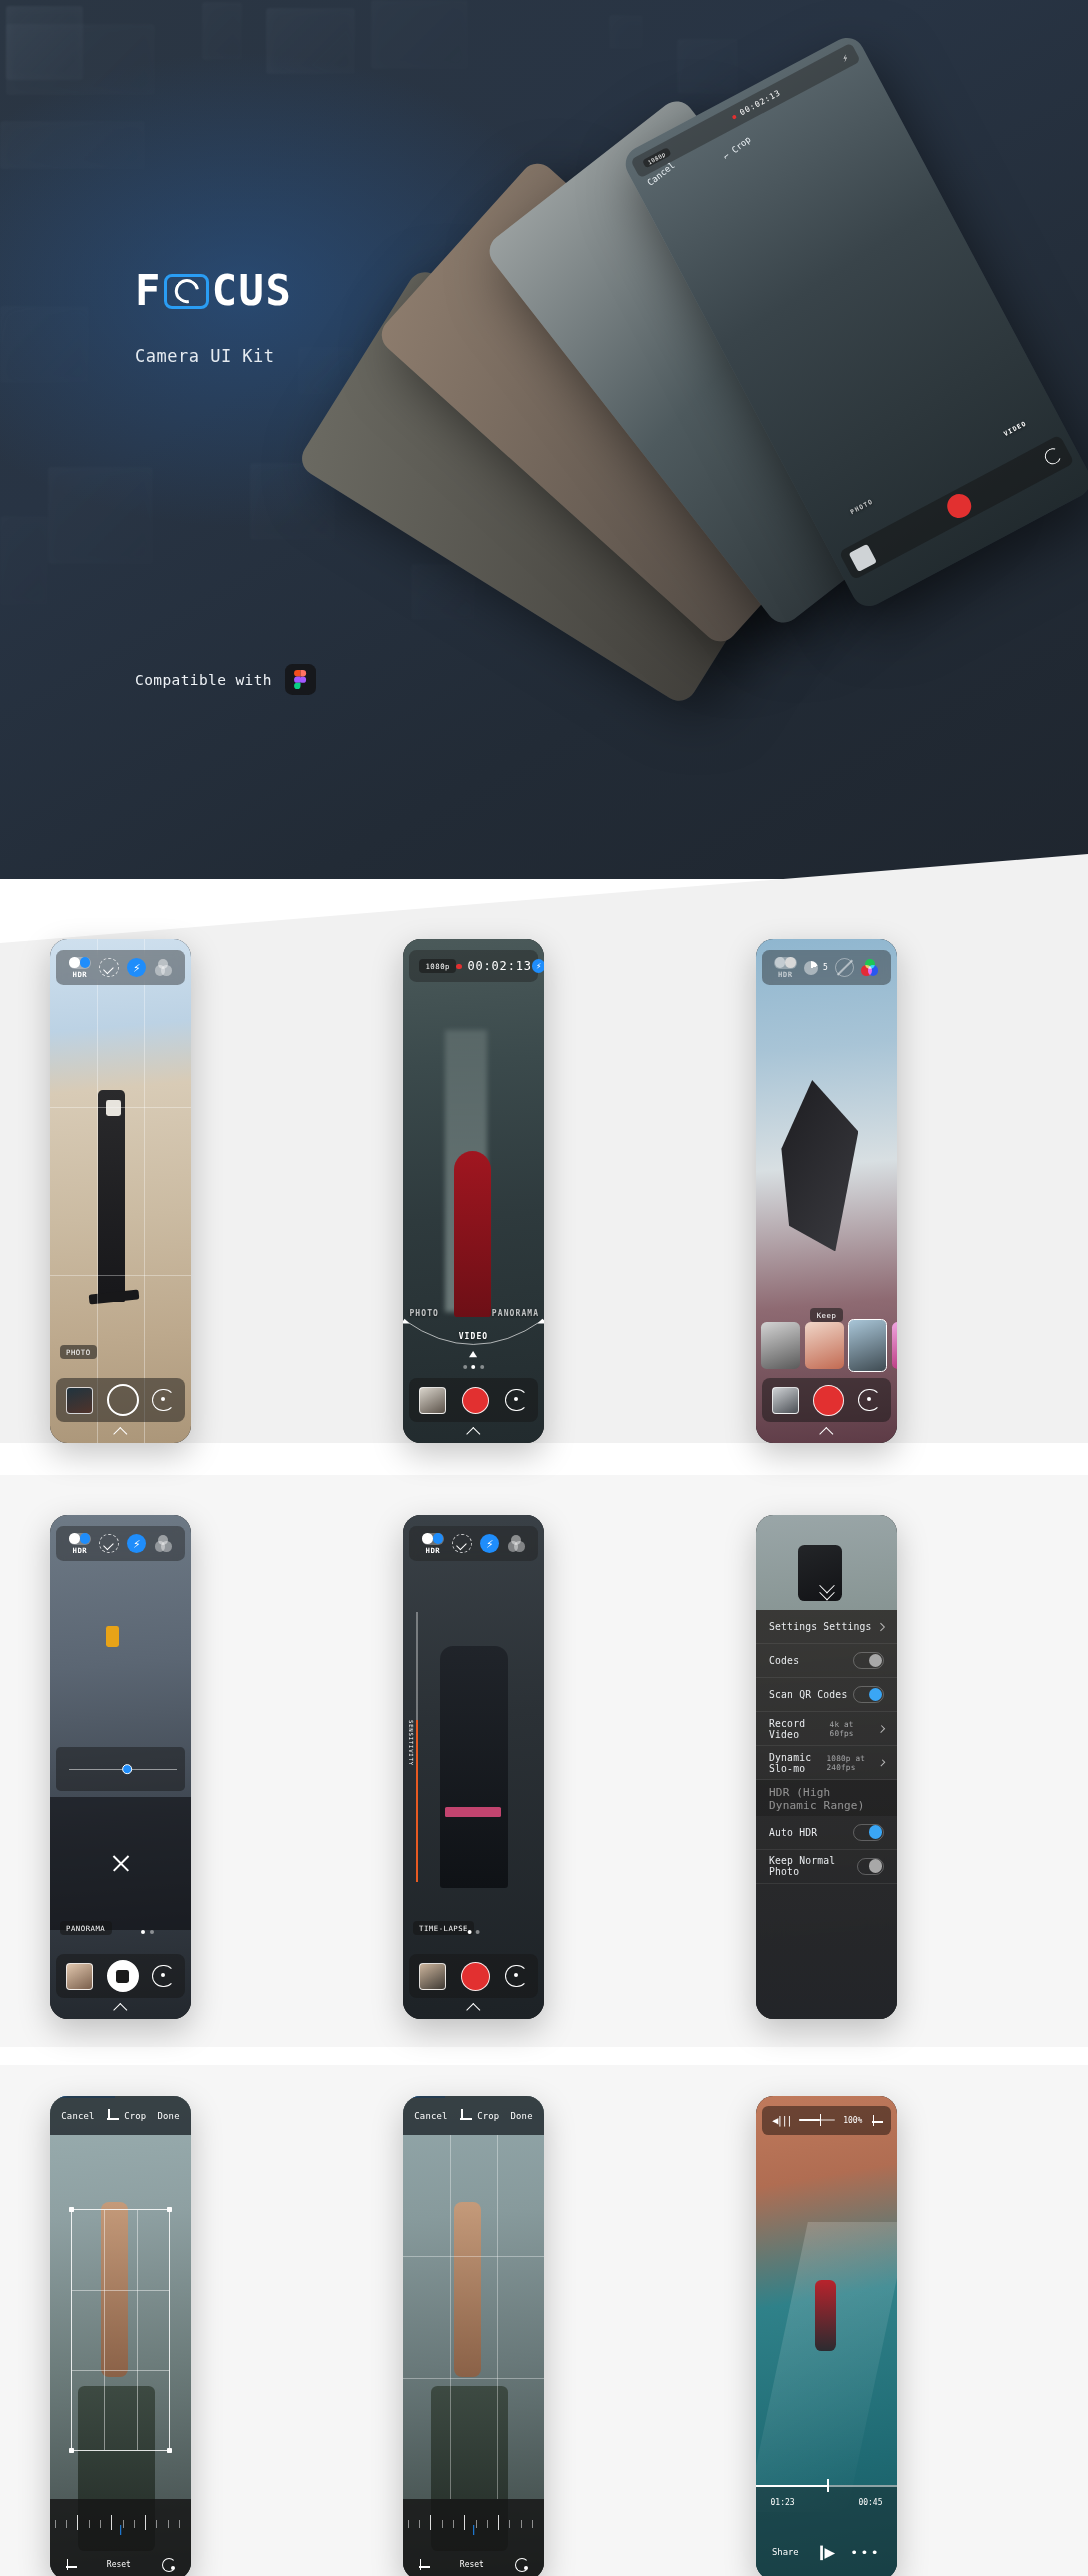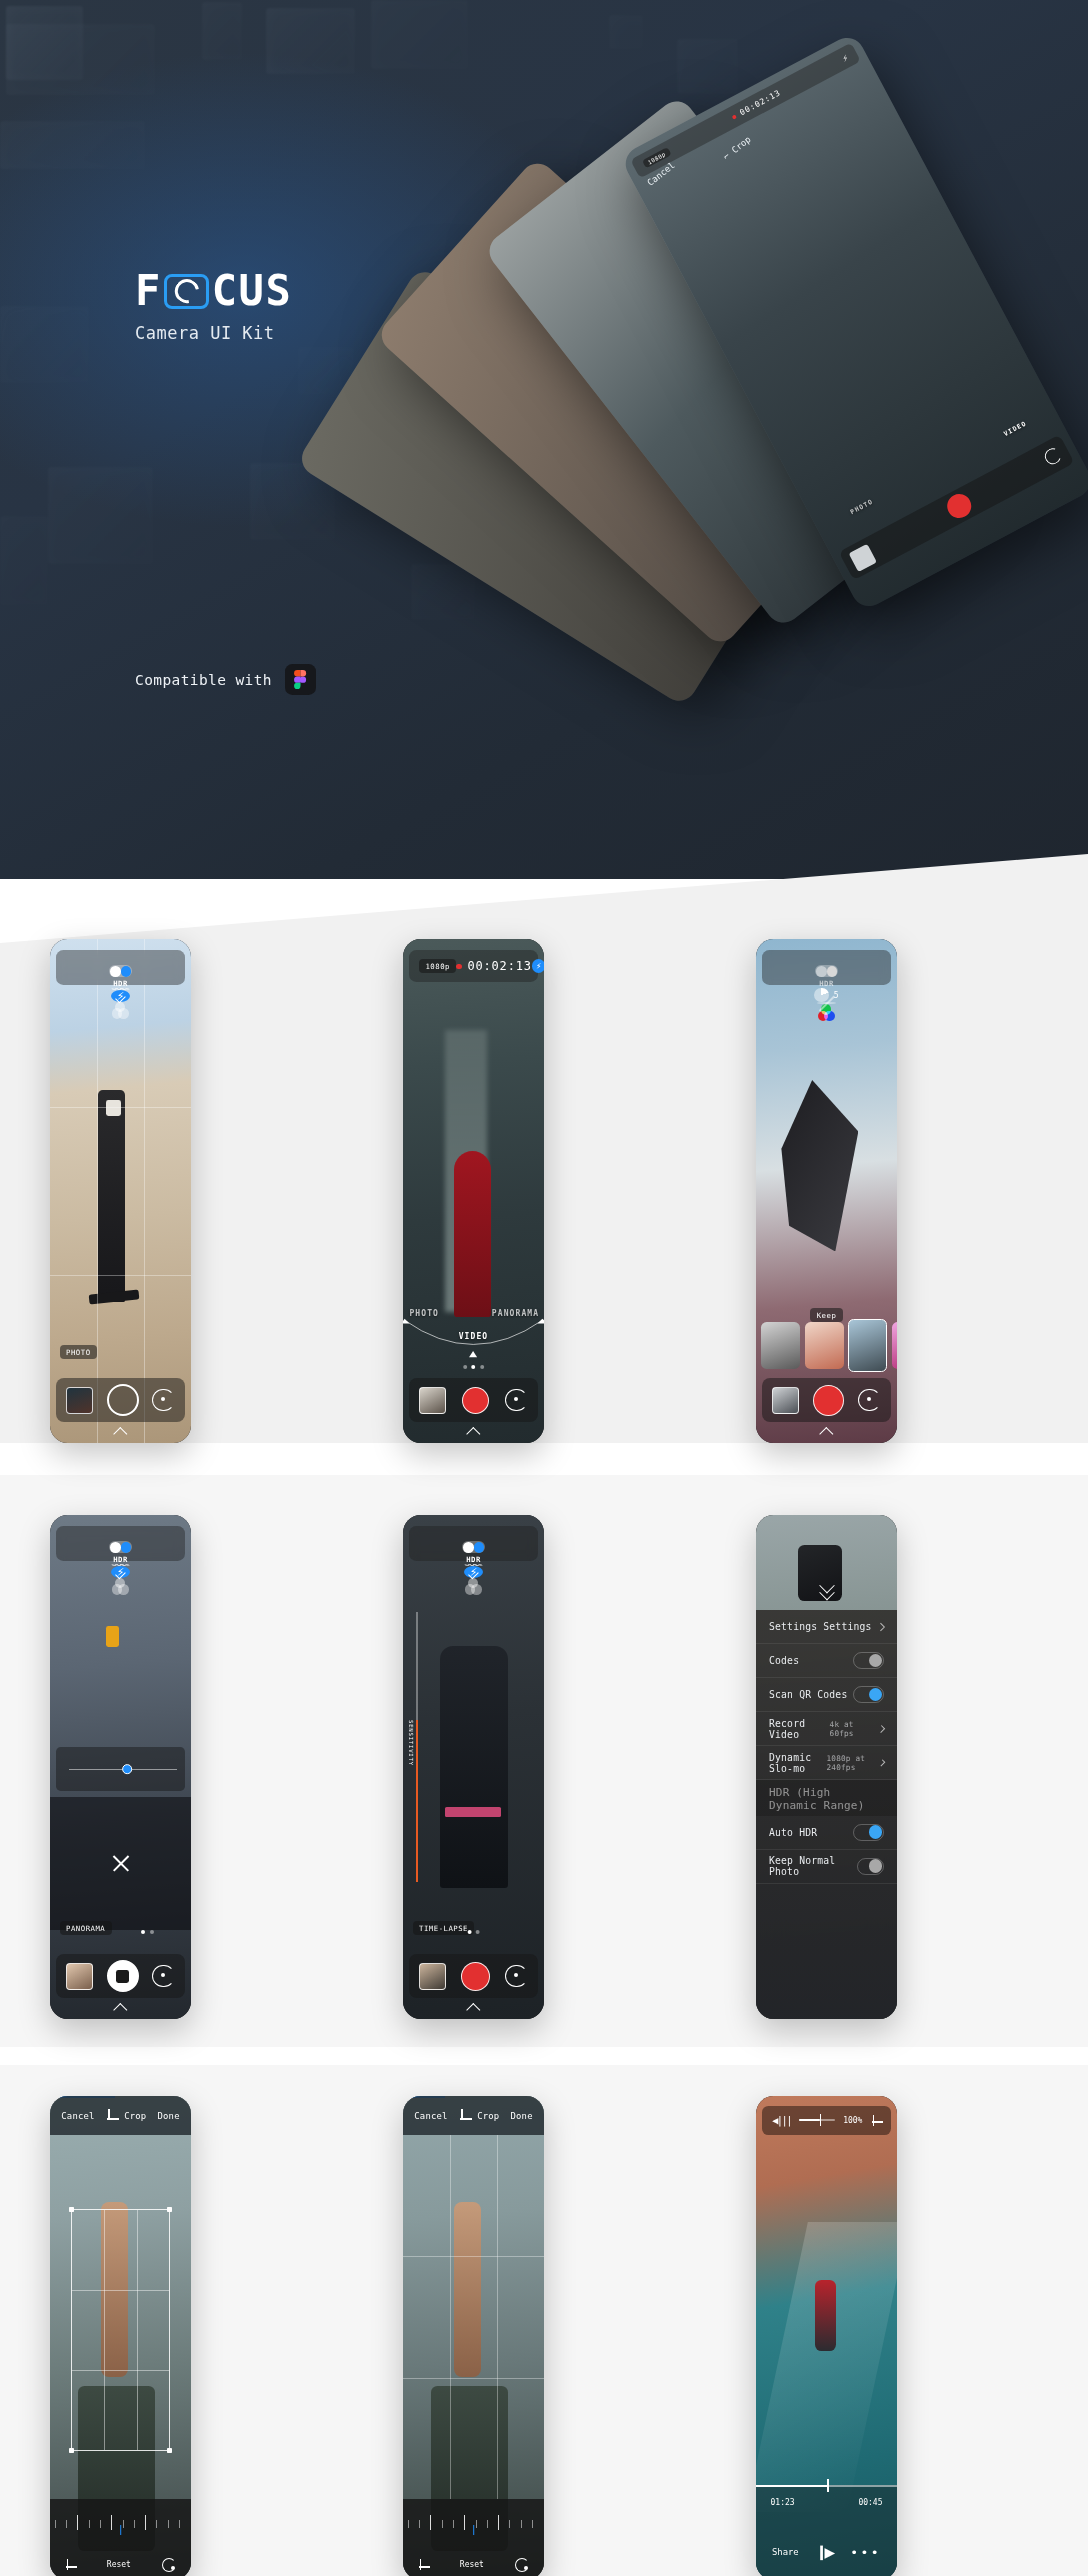--- a/index.html
+++ b/index.html
@@ -37,21 +37,21 @@
   .logo-aperture {
     width: 45px; height: 35px; border: 3.2px solid #2a9df4; border-radius: 8px;
     margin: 0 2.4px; position: relative; display: inline-flex;
     align-items: center; justify-content: center;
   }
   .logo-aperture::before {
     content: ""; width: 17.7px; height: 17.7px; border-radius: 50%;
     border: 3.2px solid #fff; border-right-color: transparent; transform: rotate(35deg);
   }
   .logo-sub {
-    margin-top: 7px; color: #e4eaf0; font-size: 17px; letter-spacing: 0.5px;
+    margin-top: 30px; color: #e4eaf0; font-size: 17px; letter-spacing: 0.5px;
   }
   .compat {
     position: absolute; left: 135px; top: 664px;
     display: flex; align-items: center; gap: 13px;
   }
   .compat-label { color: #eef2f6; font-size: 14.5px; letter-spacing: 0.4px; }
   .figma-box {
     width: 31px; height: 31px; border-radius: 7.3px; background: #16181c;
     display: flex; align-items: center; justify-content: center;
   }
@@ -90,21 +90,20 @@
   .gv2 { left: 66.66%; top: 0; bottom: 0; width: 0.8px; }
   .gh1 { top: 33.33%; left: 0; right: 0; height: 0.8px; }
   .gh2 { top: 66.66%; left: 0; right: 0; height: 0.8px; }
 
   .topbar {
     position: absolute; left: 6.4px; right: 6.4px; top: 11.3px; height: 35px;
     border-radius: 7.3px; background: rgba(30,30,30,.42);
     backdrop-filter: blur(4.8px);
     display: flex; align-items: center; justify-content: space-around;
     padding: 15px 8px;
-    flex-direction: column;
   }
   .tb-item { display: flex; flex-direction: column; align-items: center; gap: 1.6px; }
   .tb-label { font-size: 7.3px; color: #fff; letter-spacing: 0.5px; font-weight: 700; }
 
   .toggle {
     width: 22.6px; height: 12px; border-radius: 6.4px; position: relative;
     background: rgba(255,255,255,.3);
   }
   .toggle .knob { position: absolute; width: 10.5px; height: 10.5px; border-radius: 50%; top: 0.8px; }
   .toggle.on { }

